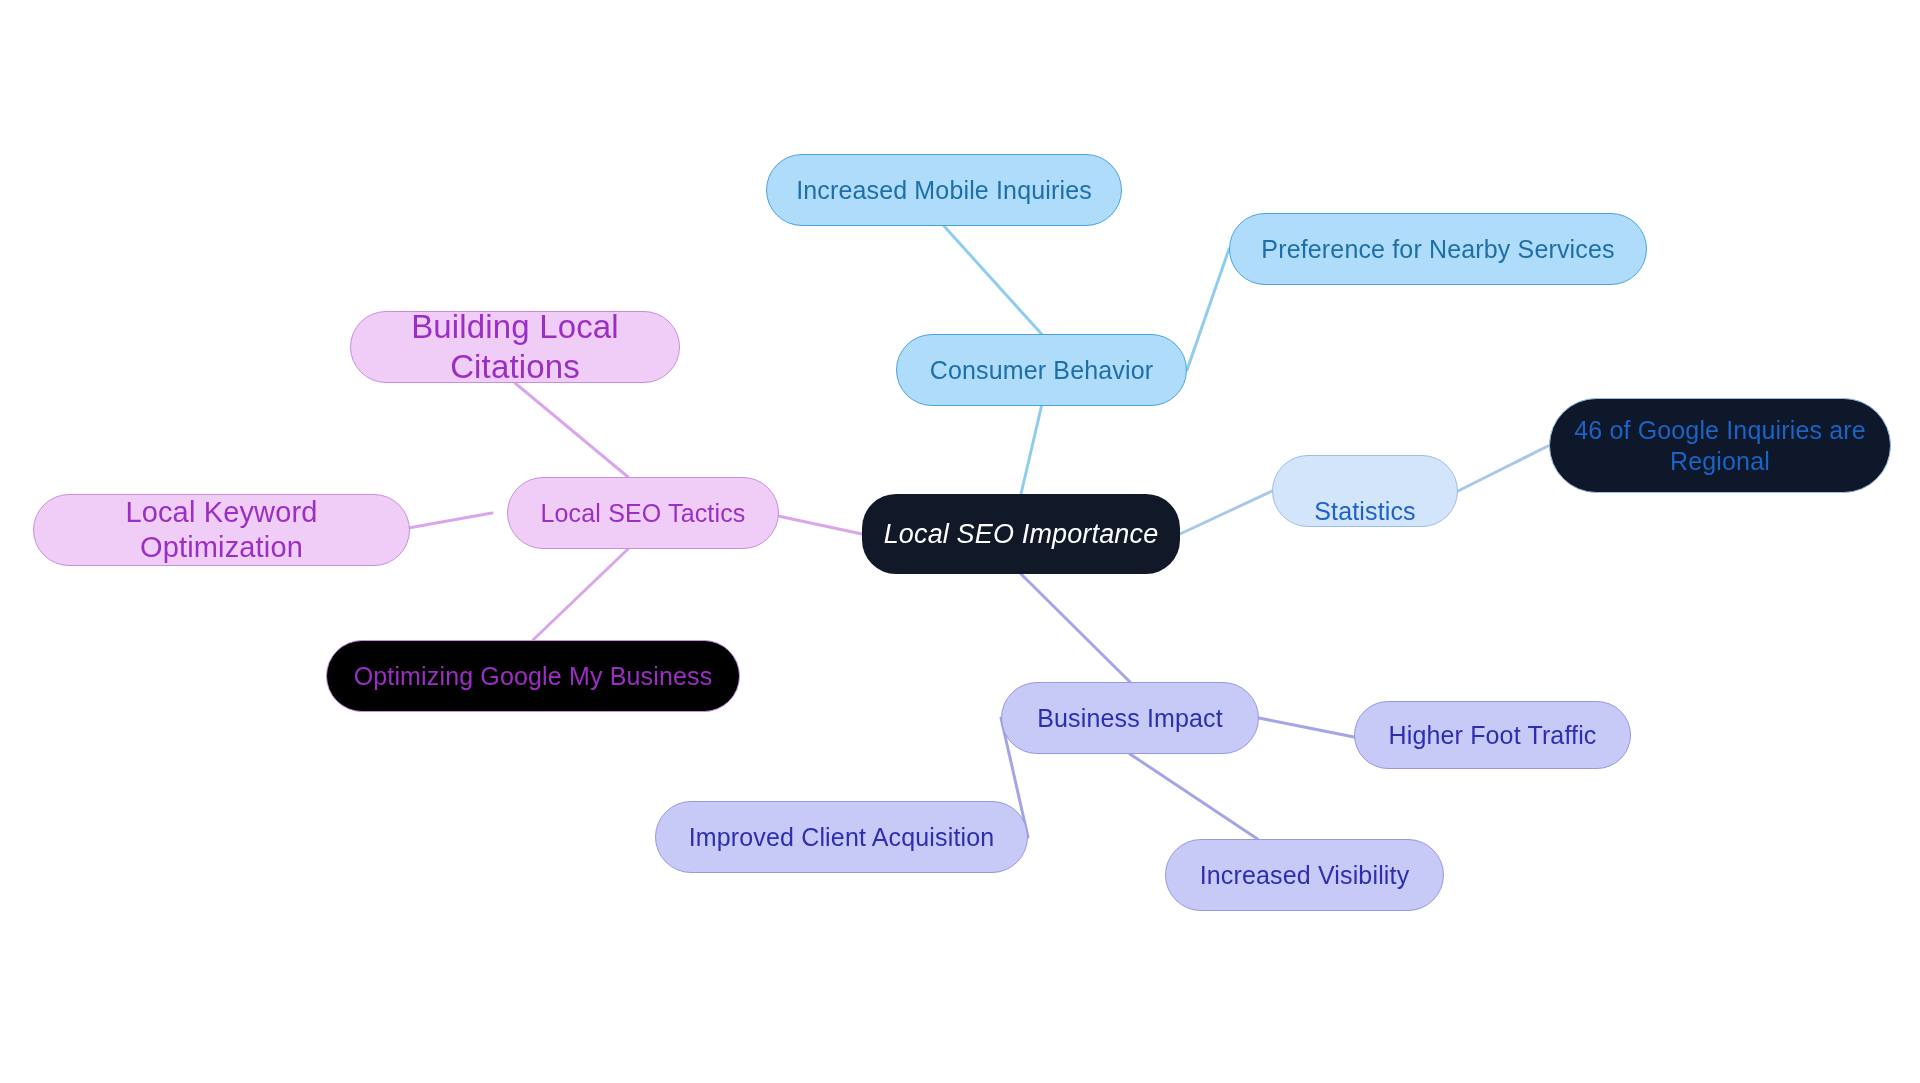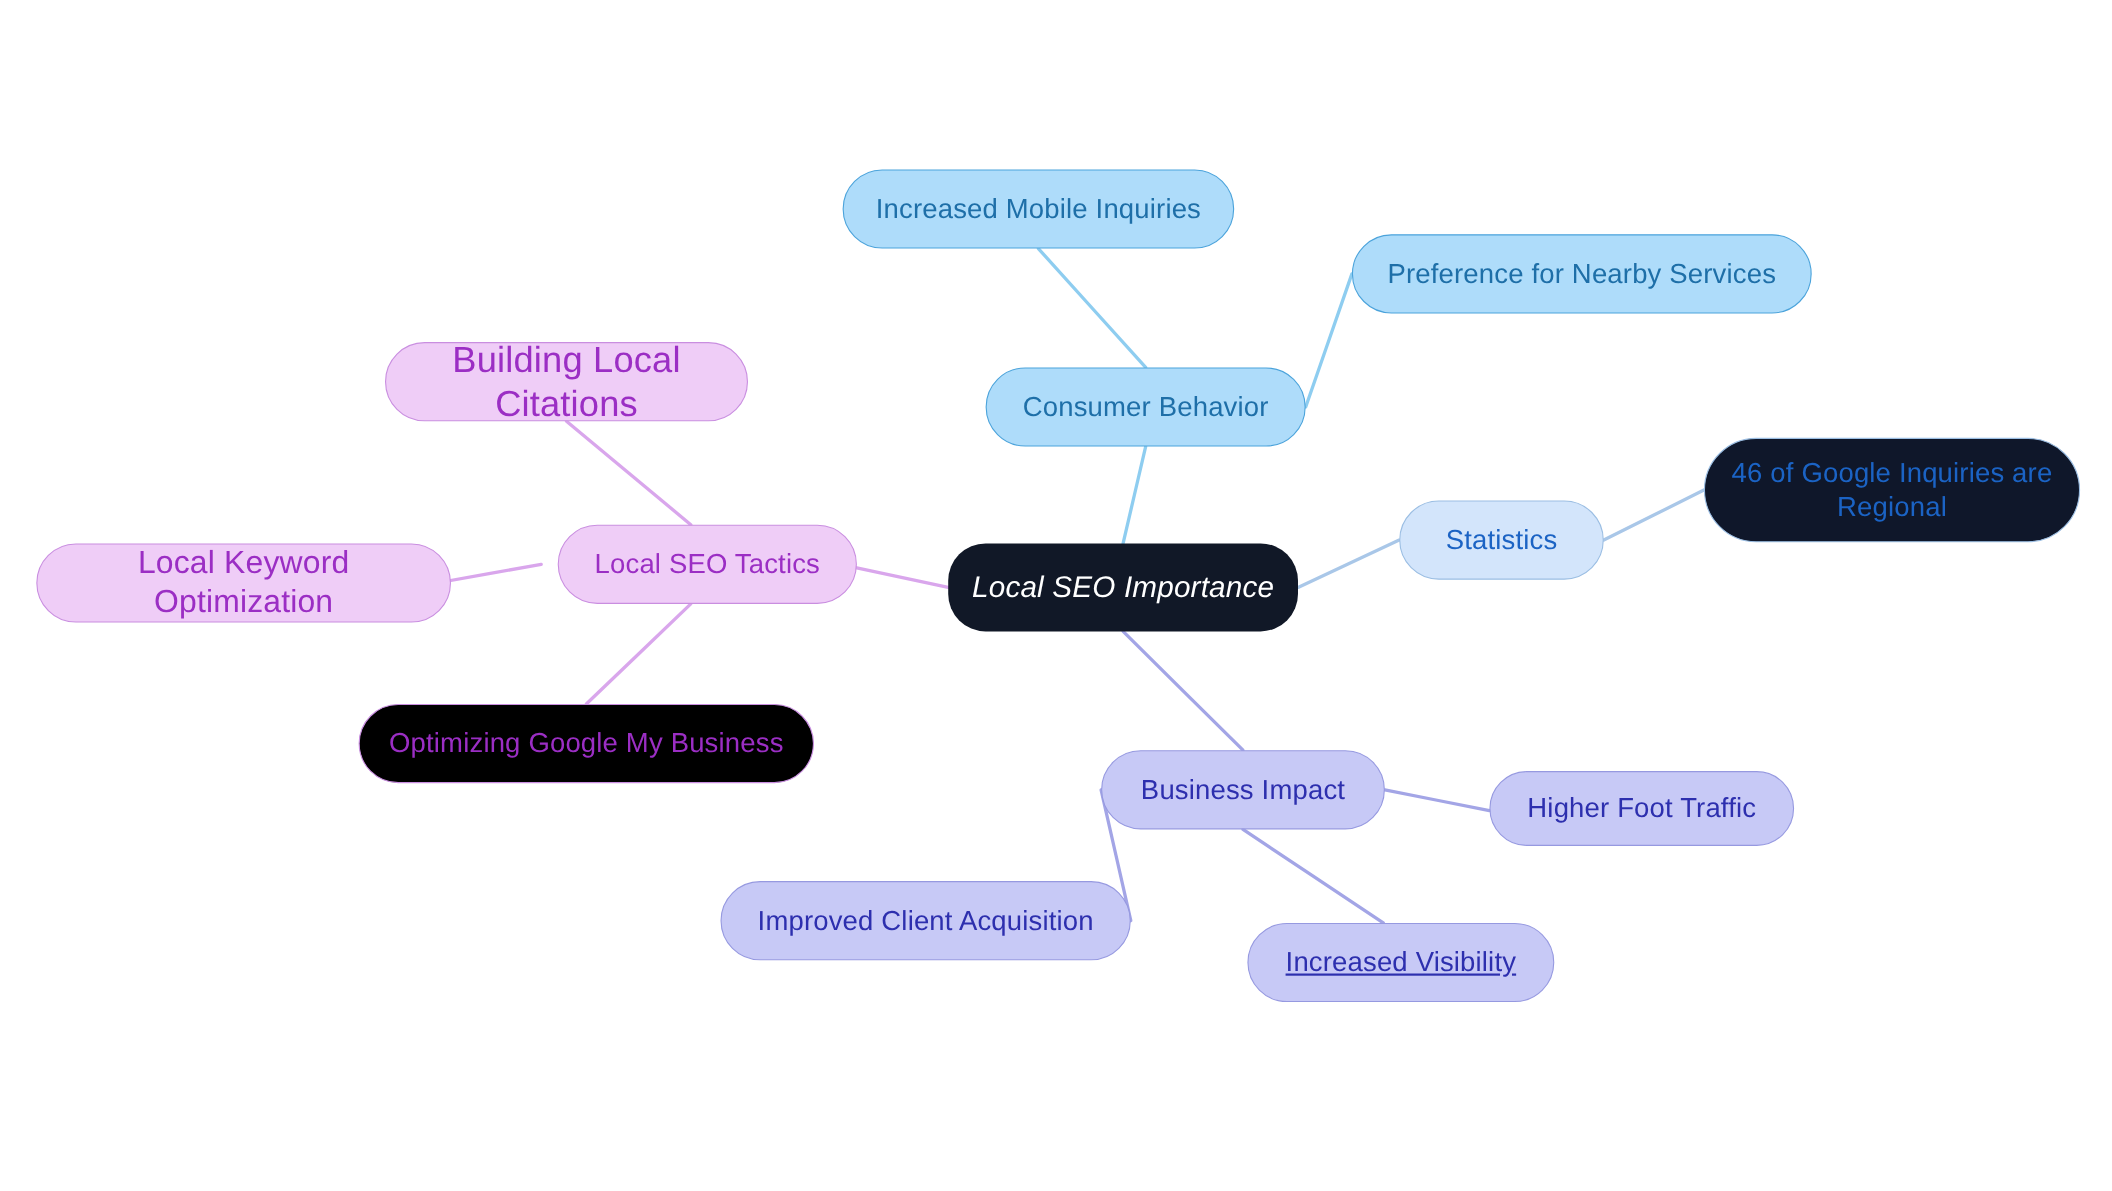--- a/index.html
+++ b/index.html
@@ -64,25 +64,25 @@
       <path d="M 862 534 L 813 523.5 L 764 513" fill="none" stroke="#D9A6EC" stroke-width="3" stroke-linecap="round" stroke-linejoin="round"></path>
       <path d="M 628 477 L 571.5 430 L 515 383" fill="none" stroke="#D9A6EC" stroke-width="3" stroke-linecap="round" stroke-linejoin="round"></path>
       <path d="M 492 513 L 444.5 521.5 L 397 530" fill="none" stroke="#D9A6EC" stroke-width="3" stroke-linecap="round" stroke-linejoin="round"></path>
       <path d="M 628 549 L 580.5 594.5 L 533 640" fill="none" stroke="#D9A6EC" stroke-width="3" stroke-linecap="round" stroke-linejoin="round"></path>
     </svg>
   <div id="nodes">
       <div class="node root" style="left: 862px; top: 494px; width: 318px; height: 80px; font-size: 27px; background: rgb(17, 24, 39); border-color: rgb(17, 24, 39); color: rgb(255, 255, 255);"><span>Local SEO Importance</span></div>
       <div class="node" style="left: 896px; top: 334px; width: 291px; height: 72px; font-size: 25px; background: rgb(174, 220, 250); border-color: rgb(75, 163, 219); color: rgb(30, 111, 168);"><span>Consumer Behavior</span></div>
       <div class="node" style="left: 766px; top: 154px; width: 356px; height: 72px; font-size: 25px; background: rgb(174, 220, 250); border-color: rgb(75, 163, 219); color: rgb(30, 111, 168);"><span>Increased Mobile Inquiries</span></div>
       <div class="node" style="left: 1229px; top: 213px; width: 418px; height: 72px; font-size: 25px; background: rgb(174, 220, 250); border-color: rgb(75, 163, 219); color: rgb(30, 111, 168);"><span>Preference for Nearby Services</span></div>
-      <div class="node" style="left: 1272px; top: 455px; width: 186px; height: 72px; font-size: 25px; background: rgb(211, 229, 251); border-color: rgb(155, 190, 227); color: rgb(27, 99, 196);"><span>Statistics</span></div>
+      <div class="node" style="left: 1272px; top: 455px; width: 186px; height: 72px; font-size: 25px; background: rgb(211, 229, 251); border-color: rgb(155, 190, 227); color: rgb(27, 99, 196); align-items: flex-end;"><span>Statistics</span></div>
       <div class="node" style="left: 1549px; top: 398px; width: 342px; height: 95px; font-size: 25px; background: #0f172a; border-color: rgb(155, 190, 227); color: rgb(27, 99, 196);"><span>46 of Google Inquiries are
 Regional</span></div>
       <div class="node" style="left: 1001px; top: 682px; width: 258px; height: 72px; font-size: 25px; background: rgb(199, 201, 246); border-color: rgb(150, 153, 224); color: rgb(45, 47, 174);"><span>Business Impact</span></div>
       <div class="node" style="left: 1354px; top: 701px; width: 277px; height: 68px; font-size: 25px; background: rgb(199, 201, 246); border-color: rgb(150, 153, 224); color: rgb(45, 47, 174);"><span>Higher Foot Traffic</span></div>
-      <div class="node" style="left: 1134px; top: 839px; width: 279px; height: 72px; font-size: 25px; background: rgb(199, 201, 246); border-color: rgb(150, 153, 224); color: rgb(45, 47, 174); text-decoration: underline;"><span>Increased Visibility</span></div>
+      <div class="node" style="left: 1165px; top: 839px; width: 279px; height: 72px; font-size: 25px; background: rgb(199, 201, 246); border-color: rgb(150, 153, 224); color: rgb(45, 47, 174);"><span>Increased Visibility</span></div>
       <div class="node" style="left: 655px; top: 801px; width: 373px; height: 72px; font-size: 25px; background: rgb(199, 201, 246); border-color: rgb(150, 153, 224); color: rgb(45, 47, 174);"><span>Improved Client Acquisition</span></div>
       <div class="node" style="left: 507px; top: 477px; width: 272px; height: 72px; font-size: 25px; background: rgb(239, 205, 247); border-color: rgb(201, 142, 224); color: rgb(155, 46, 196);"><span>Local SEO Tactics</span></div>
       <div class="node" style="left: 350px; top: 311px; width: 330px; height: 72px; font-size: 33px; background: rgb(239, 205, 247); border-color: rgb(201, 142, 224); color: rgb(155, 46, 196);"><span>Building Local Citations</span></div>
       <div class="node" style="left: 33px; top: 494px; width: 377px; height: 72px; font-size: 29px; background: rgb(239, 205, 247); border-color: rgb(201, 142, 224); color: rgb(155, 46, 196);"><span>Local Keyword Optimization</span></div>
       <div class="node" style="left: 326px; top: 640px; width: 414px; height: 72px; font-size: 25px; background: #000000; border-color: rgb(201, 142, 224); color: rgb(155, 46, 196);"><span>Optimizing Google My Business</span></div>
     </div>
 </div>
 
 </body></html>

